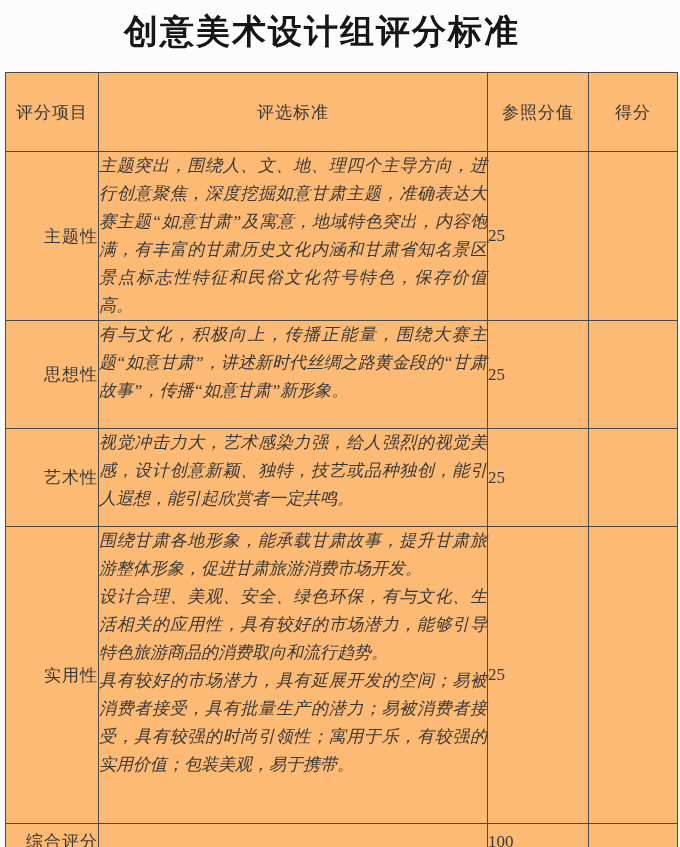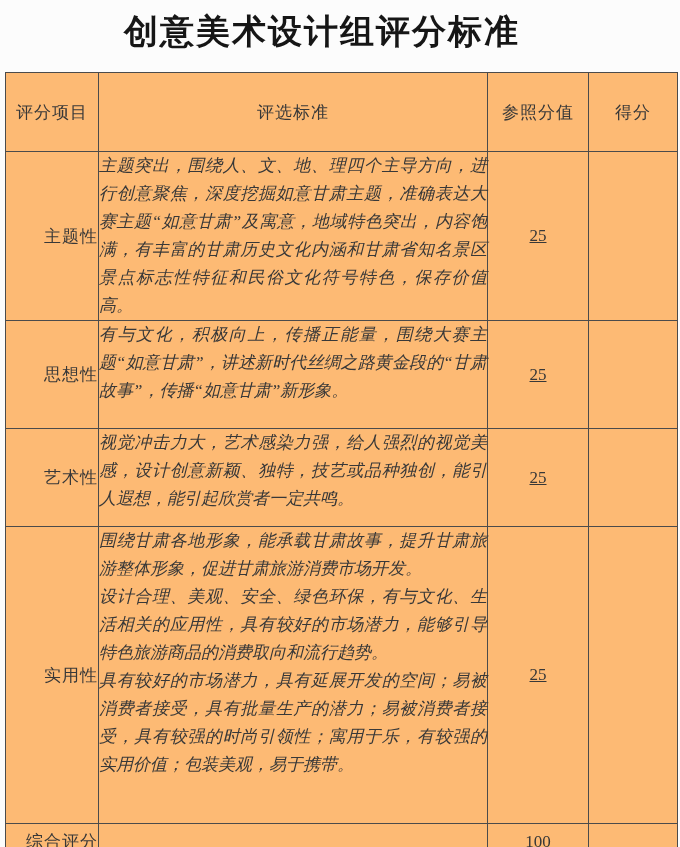--- a/index.html
+++ b/index.html
@@ -65,23 +65,22 @@
     padding: 4px 6px;
   }
   td.criteria-cell p {
     margin: 0;
     line-height: 28px;
     text-align: justify;
     text-justify: inter-ideograph;
     font-style: italic;
   }
   td.ref-cell, td.score-cell {
-    text-align: center;
+    text-align: left;
     vertical-align: middle;
-    text-decoration: underline;
   }
 </style>
 </head>
 <body>
 
 <h1 class="page-title">创意美术设计组评分标准</h1>
 
 <table class="score-table">
   <colgroup>
     <col class="c-item">

